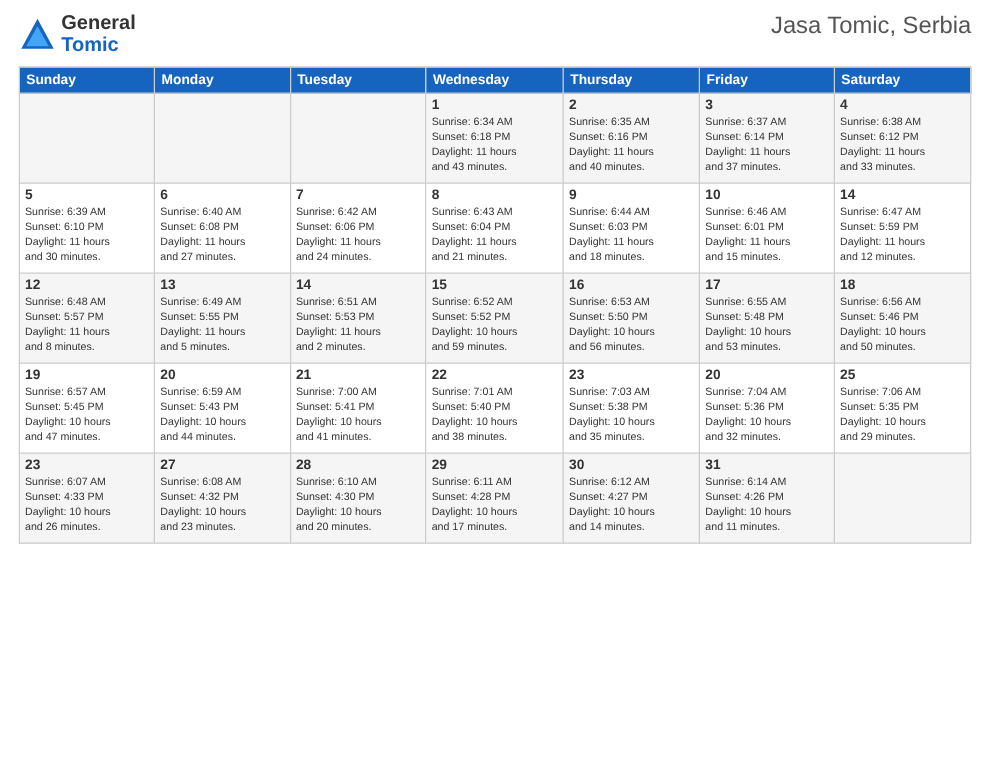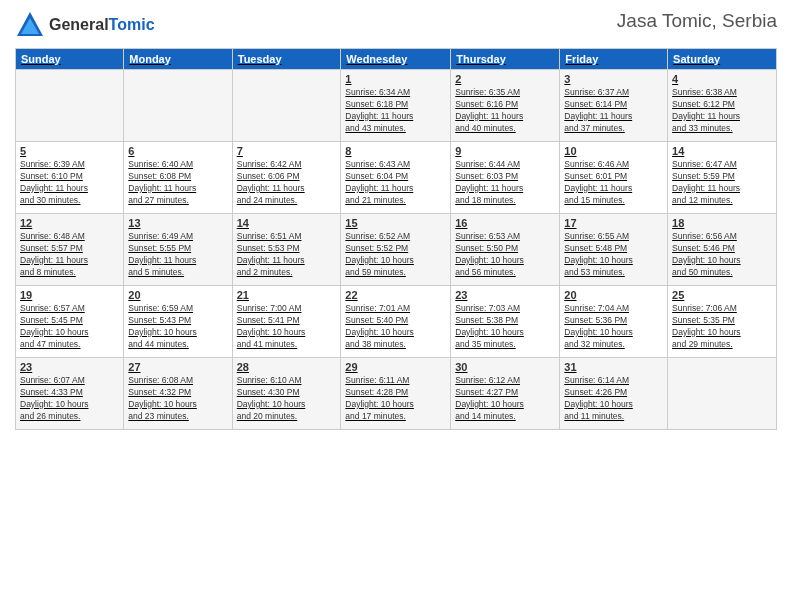--- a/index.html
+++ b/index.html
@@ -20,20 +20,21 @@
       justify-content: space-between;
       align-items: flex-start;
       margin-bottom: 8px;
     }
     .logo {
       display: flex;
       align-items: center;
     }
     .logo-text {
       display: flex;
+      flex-direction: column;
       line-height: 1.1;
     }
     .logo-general {
       font-size: 16px;
       font-weight: bold;
       color: #333;
     }
     .logo-blue {
       font-size: 16px;
       font-weight: bold;
@@ -54,21 +55,20 @@
       line-height: 1.1;
     }
     .subtitle {
       font-size: 19px;
       color: #555;
     }
     .calendar {
       width: 100%;
       border-collapse: collapse;
       font-size: 9px;
-      text-decoration: underline;
     }
     .calendar th {
       background-color: #1565c0;
       color: #fff;
       padding: 4px 5px;
       text-align: left;
       font-size: 11px;
       font-weight: bold;
       border: 1px solid #ccc;
     }

